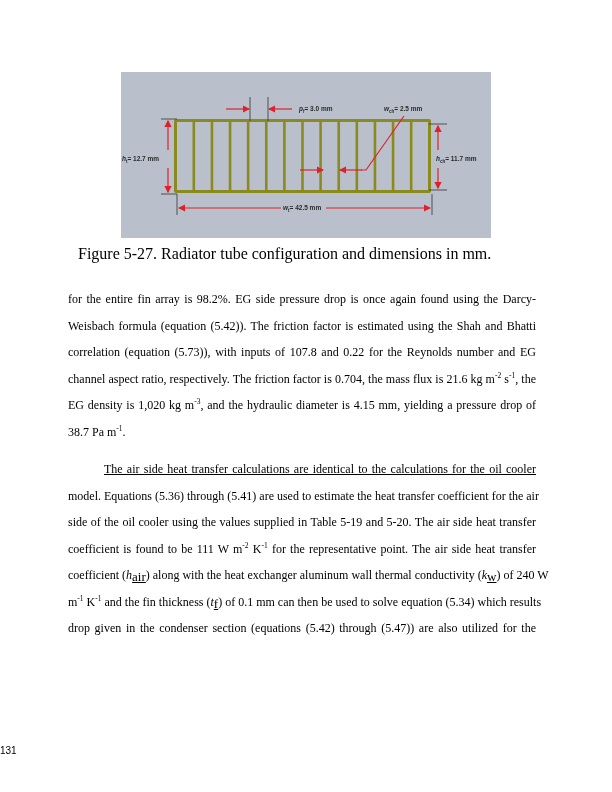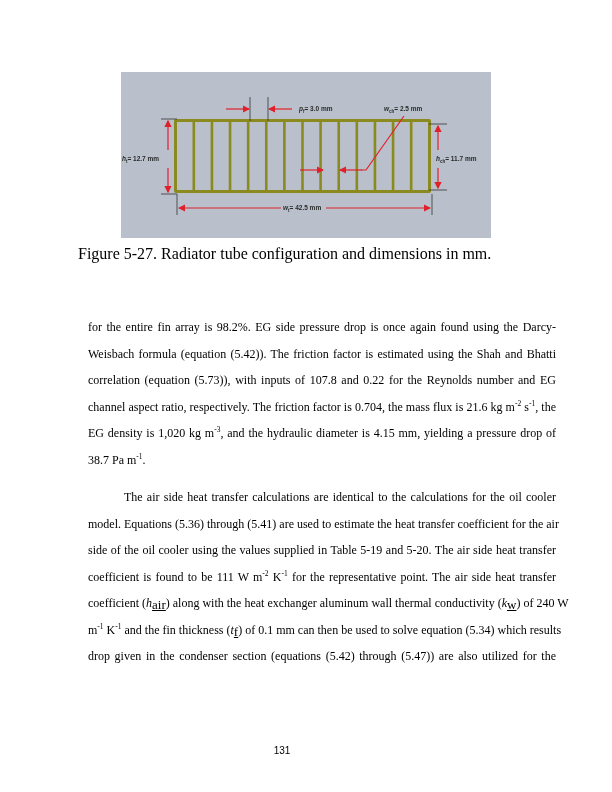--- a/index.html
+++ b/index.html
@@ -2,27 +2,27 @@
 <html><head>
 <meta charset="utf-8">
 <style>
   html, body { margin:0; padding:0; background:#ffffff; }
   body { width:612px; height:792px; position:relative; overflow:hidden;
          font-family:"Liberation Serif", serif; color:#000; }
   #figure { position:absolute; left:121px; top:72px; width:370px; height:166px; background:#b9c0cb; }
   #figure svg { position:absolute; left:0; top:0; }
   .fig-label { font-family:"Liberation Sans", sans-serif; font-weight:bold; font-size:6.5px; fill:#2a2a2a; }
   #caption { position:absolute; left:78px; top:245px; font-size:16px; white-space:nowrap; }
-  .para { position:absolute; left:88px; width:468px; font-size:12px; line-height:26.5px;margin-top:28px; }
+  .para { position:absolute; left:68px; width:468px; font-size:12px; line-height:26.5px; }
   .line { display:block; height:26.5px; white-space:nowrap; text-align:justify; text-align-last:justify; }
   .line.last { text-align-last:left; }
-  .indent { padding-left:36px; }
+  .indent { padding-left:36px;text-decoration:underline; }
   sup { font-size:7.5px; line-height:0; vertical-align:5px; }
   sub { font-size:13px; line-height:0; vertical-align:-2px;text-decoration:underline; }
-  #page-number { position:absolute; left:0; width:564px; top:745px; text-align:center;
+  #page-number { position:absolute; left:0; width:564px; top:745px; text-align:left;
                  font-family:"Liberation Sans", sans-serif; font-size:10px; }
 </style>
 </head>
 <body>
 
 <div id="figure" style="background: rgb(185, 192, 203);">
   <svg id="fig-svg" width="370" height="166" viewBox="0 0 370 166">
     <defs>
       <marker id="ah" markerWidth="6" markerHeight="6" refX="5" refY="3" orient="auto">
         <path d="M0,0 L6,3 L0,6 z" fill="#e0202a"></path>

